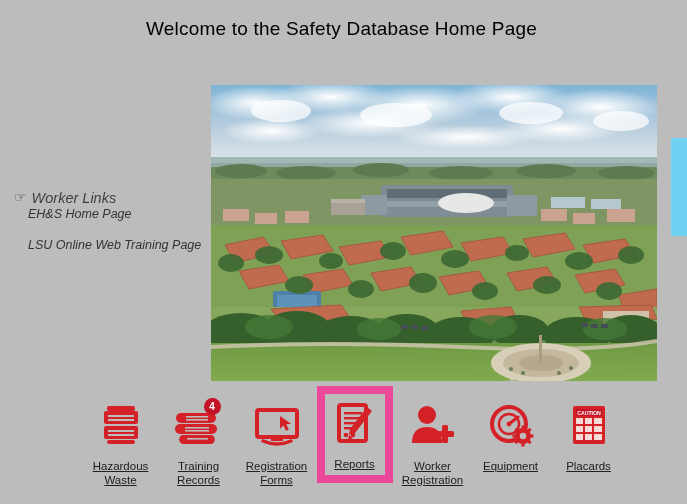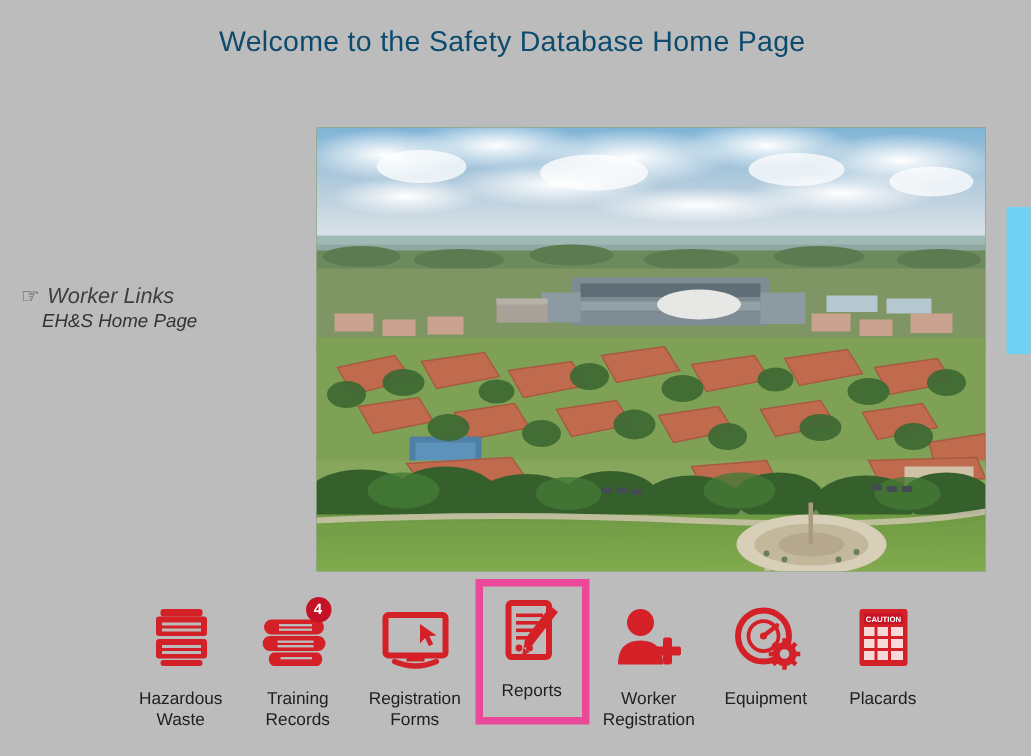--- a/index.html
+++ b/index.html
@@ -18,21 +18,21 @@
   }
 
   
   #page-title {
     position: absolute;
     top: 18px;
     left: 0;
     width: 683px;
     text-align: center;
     font-size: 19px;
-    color: #0c4a6e;
+    color: #000000;
     letter-spacing: .2px;
     font-weight: 400;
   }
 
   
   #quick-links {
     position: absolute;
     left: 14px;
     top: 190px;
     width: 200px;
@@ -119,23 +119,24 @@
     position: relative;
   }
   .nav-label {
     margin-top: 9px;
     font-size: 11.5px;
     line-height: 14px;
     color: #202020;
     text-align: center;
     font-weight: 400;
     white-space: pre-line;
+    text-decoration: underline;
   }
   .nav-item.selected {
-    border: 5px solid #ec4899;
+    border: 8px solid #ec4899;
     background: #bcbcbc;
     width: 76px;
     padding-top: 6px;
     margin: -6px 1px 0 1px;
     height: 97px;
   }
   .badge {
     position: absolute;
     top: -4px;
     right: 2px;
@@ -158,20 +159,21 @@
 <div id="page">
 
   <div id="page-title">Welcome to the Safety Database Home Page</div>
 
   <div id="quick-links">
     <div id="quick-links-head">
       <span class="hand">☞</span>
       <span>Worker Links</span>
     </div>
     <a class="quick-link" id="quick-link-0" href="#">EH&amp;S Home Page</a>
+    <a class="quick-link" id="quick-link-1" href="#">LSU Online Web Training Page</a>
   </div>
 
   <div id="hero-photo">
     <svg viewBox="0 0 446 296" preserveAspectRatio="none" aria-hidden="true">
       <defs>
         <linearGradient id="skyG" x1="0" y1="0" x2="0" y2="1">
           <stop offset="0%" stop-color="#7fb4d6"></stop>
           <stop offset="55%" stop-color="#b9cede"></stop>
           <stop offset="100%" stop-color="#dfe6e9"></stop>
         </linearGradient>

